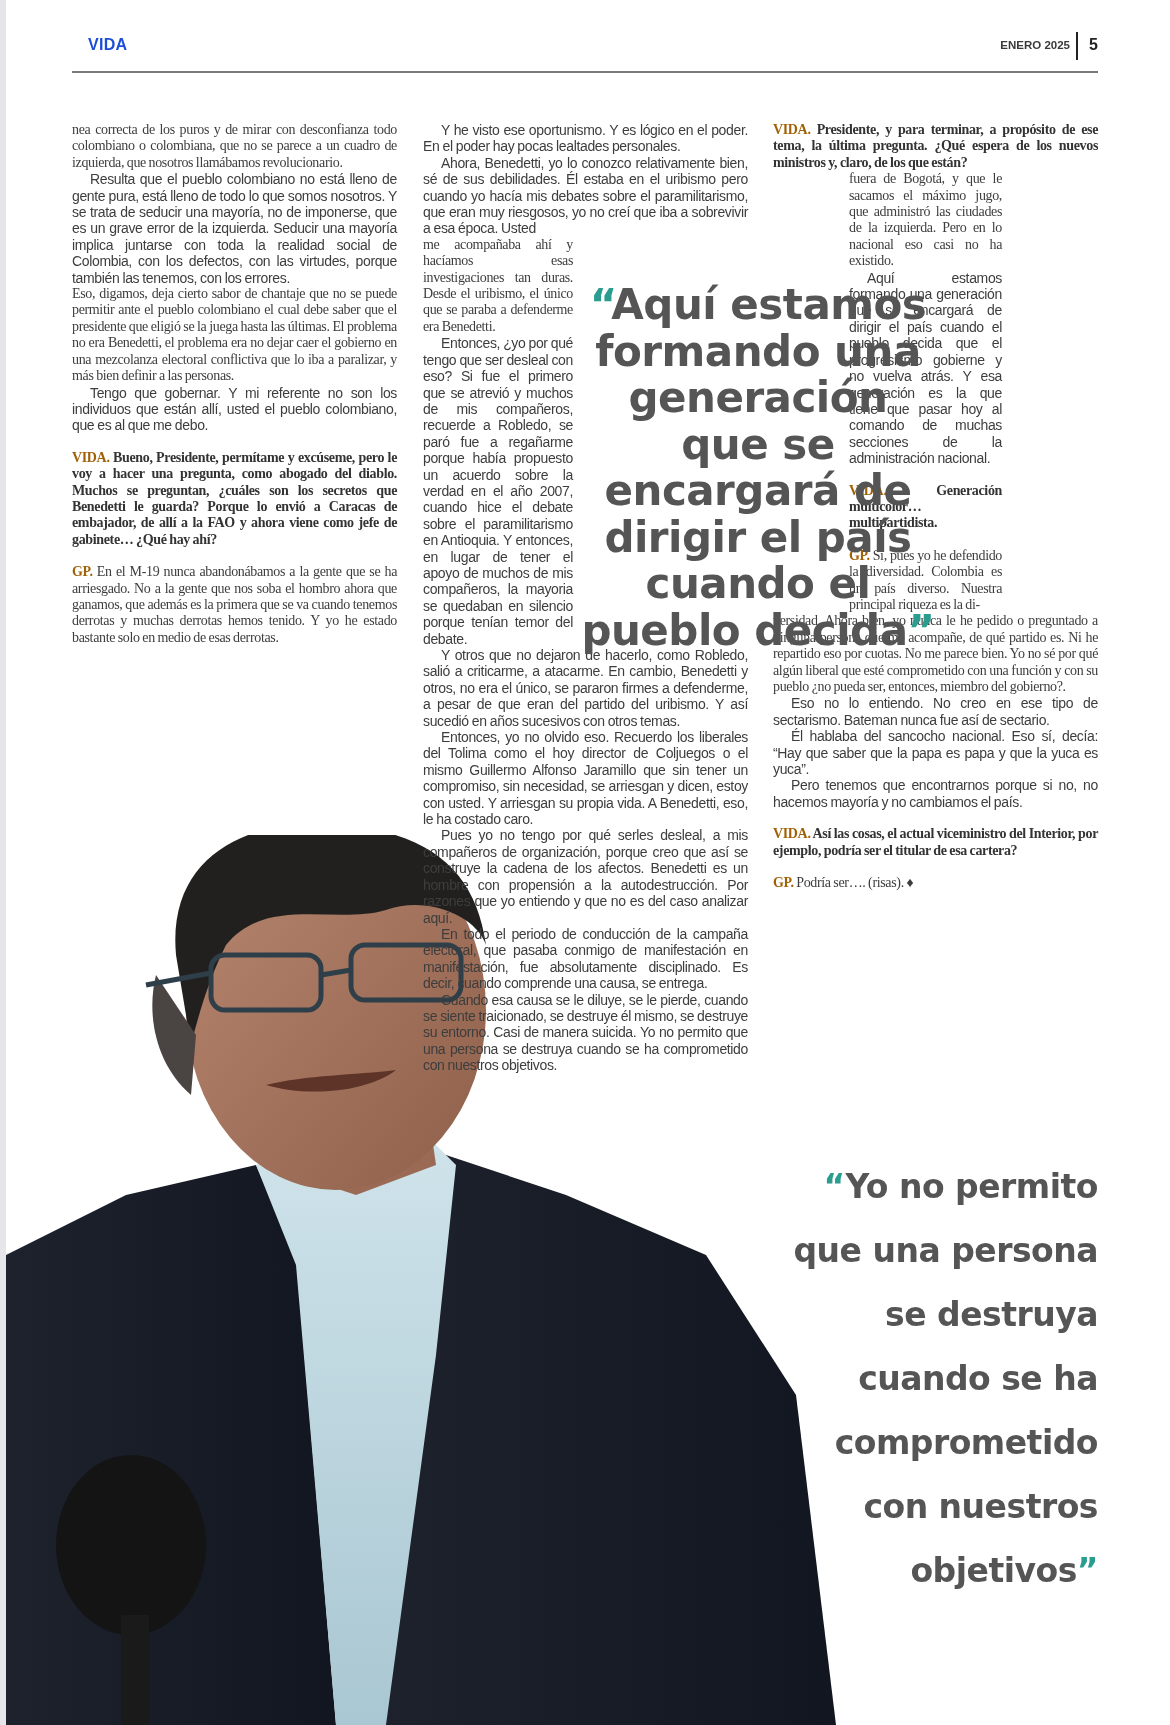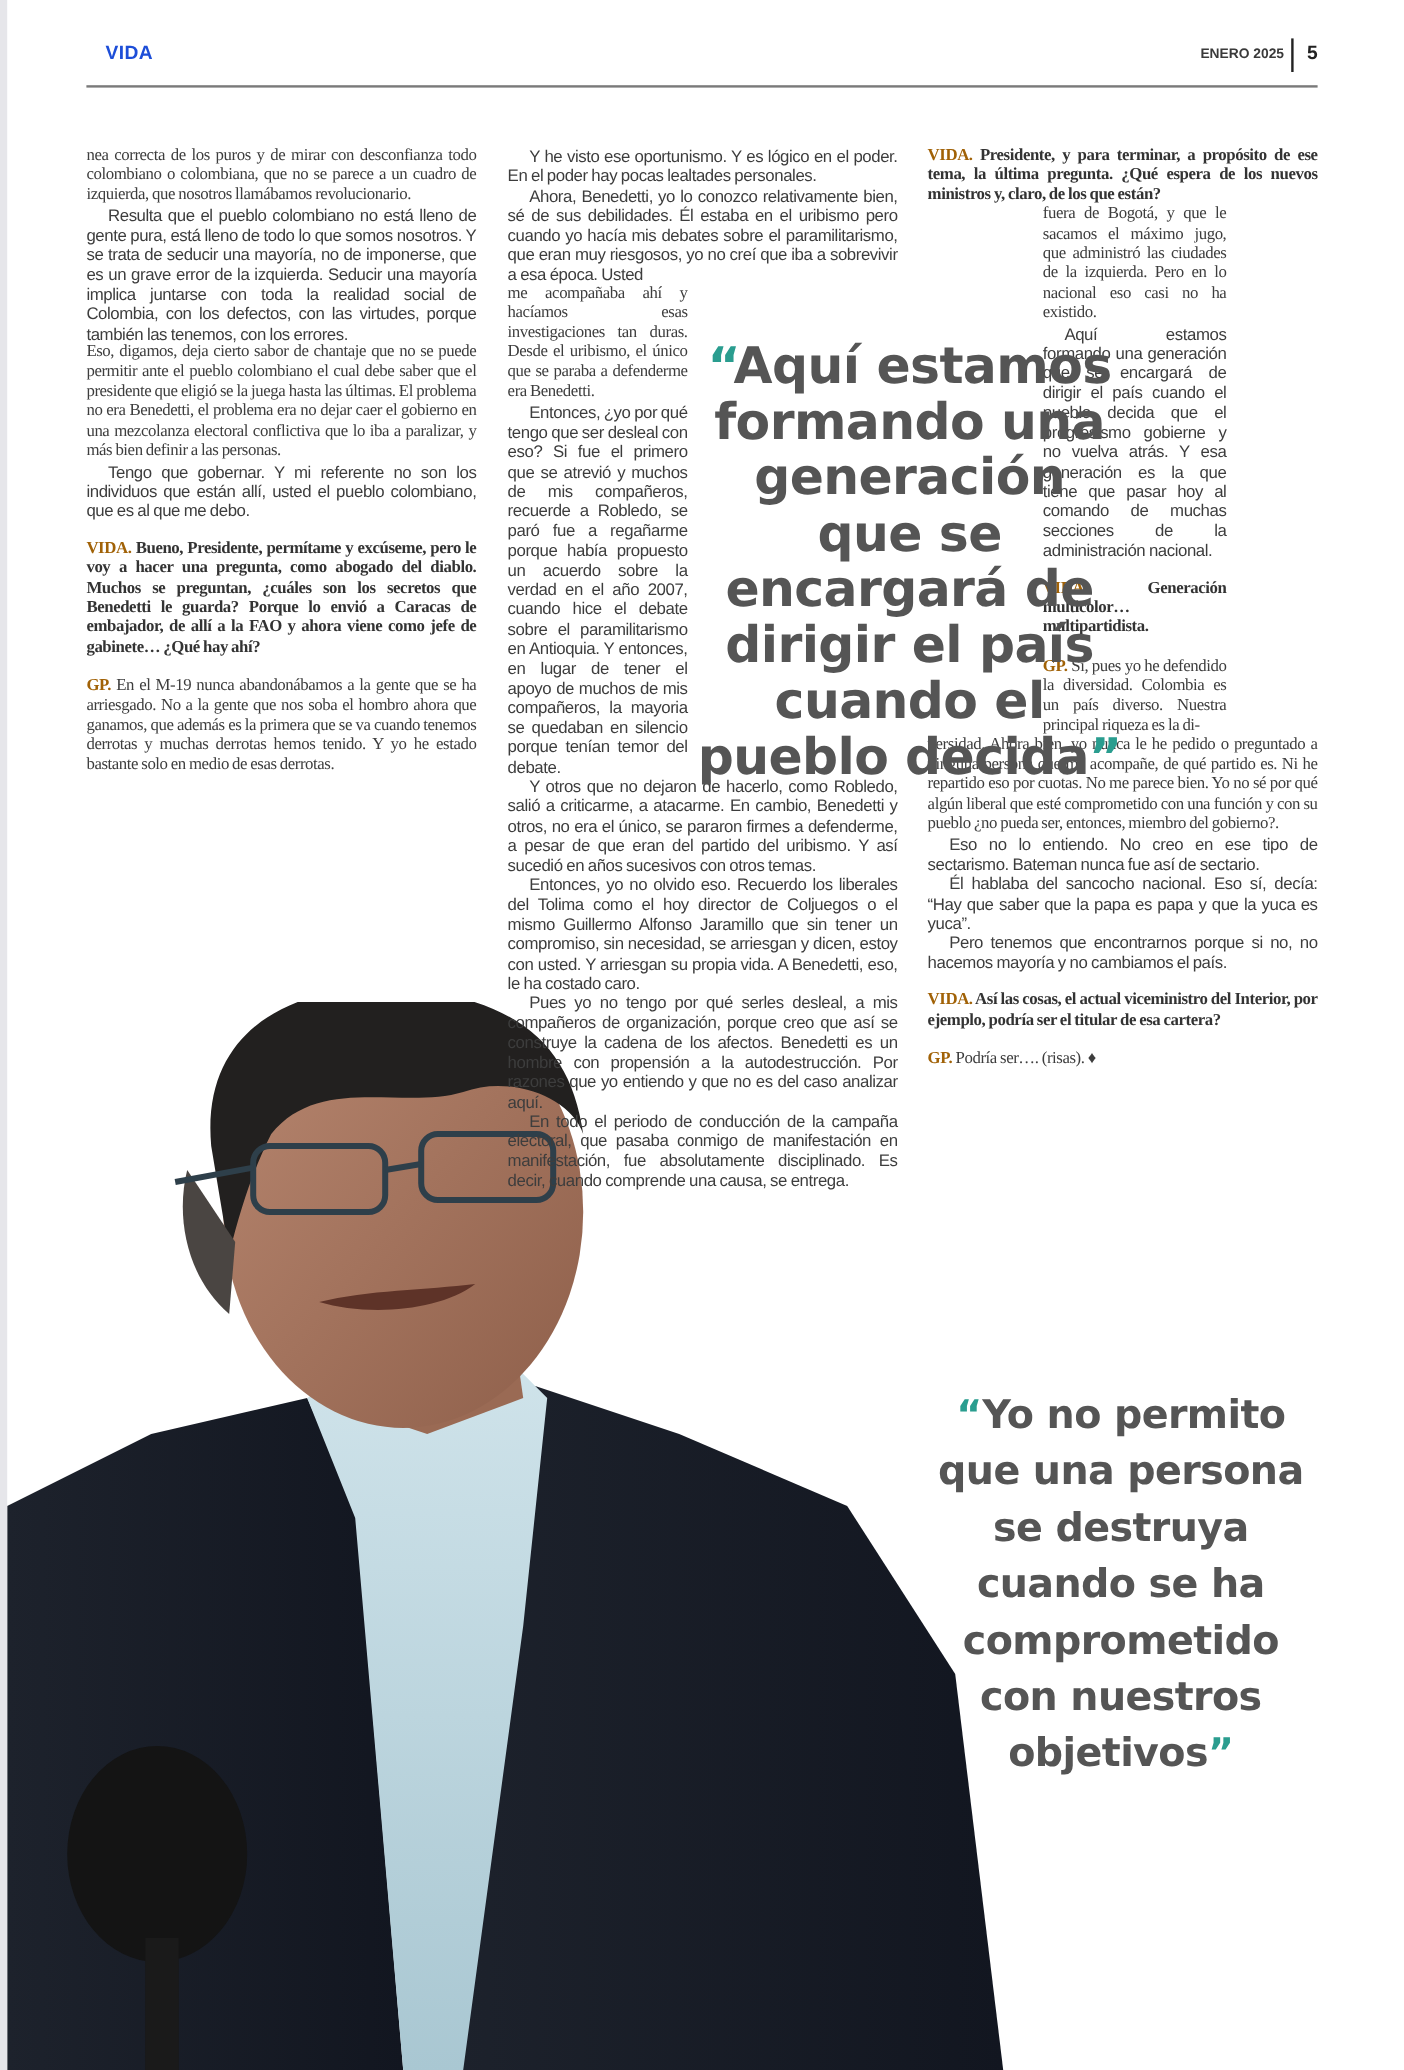--- a/index.html
+++ b/index.html
@@ -25,21 +25,21 @@
   .tag { color:#a16207; font-weight:bold; }
   .narrow { width:150px; }
 
   #col1 { left:72px; top:122px; width:325px; }
   #col2 { left:423px; top:122px; width:325px; }
   #col3 { left:773px; top:122px; width:325px; }
 
   .pullquote { position:absolute; font-family:"DejaVu Sans", sans-serif; font-weight:bold; color:#555555; letter-spacing:-0.5px; }
   .pullquote .mark { color:#2a9d8f; }
   #pq1 { left:578px; top:282px; width:360px; text-align:center; font-size:42px; line-height:46.5px; }
-  #pq2 { left:770px; top:1155px; width:328px; text-align:center; font-size:33px; line-height:47px; }
+  #pq2 { left:770px; top:1155px; width:328px; text-align:right; font-size:33px; line-height:64px; }
 
   .photo { position:absolute; left:6px; top:835px; width:840px; height:890px; }
 </style>
 </head>
 <body>
 
 <div class="left-edge"></div>
 
 <div class="header">
   <span class="section-name">VIDA</span>
@@ -101,25 +101,26 @@
   <p>Y he visto ese oportunismo. Y es lógico en el poder. En el poder hay pocas lealtades personales.</p>
   <p>Ahora, Benedetti, yo lo conozco relativamente bien, sé de sus debilidades. Él estaba en el uribismo pero cuando yo hacía mis debates sobre el paramilitarismo, que eran muy riesgosos, yo no creí que iba a sobrevivir a esa época. Usted</p>
   <div class="narrow">
     <p class="noindent">me acompañaba ahí y hacíamos esas investigaciones tan duras. Desde el uribismo, el único que se paraba a defenderme era Benedetti.</p>
     <p>Entonces, ¿yo por qué tengo que ser desleal con eso? Si fue el primero que se atrevió y muchos de mis compañeros, recuerde a Robledo, se paró fue a regañarme porque había propuesto un acuerdo sobre la verdad en el año 2007, cuando hice el debate sobre el paramilitarismo en Antioquia. Y entonces, en lugar de tener el apoyo de muchos de mis compañeros, la mayoria se quedaban en silencio porque tenían temor del debate.</p>
   </div>
   <p>Y otros que no dejaron de hacerlo, como Robledo, salió a criticarme, a atacarme. En cambio, Benedetti y otros, no era el único, se pararon firmes a defenderme, a pesar de que eran del partido del uribismo. Y así sucedió en años sucesivos con otros temas.</p>
   <p>Entonces, yo no olvido eso. Recuerdo los liberales del Tolima como el hoy director de Coljuegos o el mismo Guillermo Alfonso Jaramillo que sin tener un compromiso, sin necesidad, se arriesgan y dicen, estoy con usted. Y arriesgan su propia vida. A Benedetti, eso, le ha costado caro.</p>
   <p>Pues yo no tengo por qué serles desleal, a mis compañeros de organización, porque creo que así se construye la cadena de los afectos. Benedetti es un hombre con propensión a la autodestrucción. Por razones que yo entiendo y que no es del caso analizar aquí.</p>
   <p>En todo el periodo de conducción de la campaña electoral, que pasaba conmigo de manifestación en manifestación, fue absolutamente disciplinado. Es decir, cuando comprende una causa, se entrega.</p>
+  <p>Cuando esa causa se le diluye, se le pierde, cuando se siente traicionado, se destruye él mismo, se destruye su entorno. Casi de manera suicida. Yo no permito que una persona se destruya cuando se ha comprometido con nuestros objetivos.</p>
 </div>
 
 <div class="col" id="col3">
   <p class="noindent q"><span class="tag">VIDA.</span> <span>Presidente, y para terminar, a propósito de ese tema, la última pregunta. ¿Qué espera de los nuevos ministros y, claro, de los que están?</span></p>
-  <div style="margin-left:96px; width:153px;">
+  <div style="margin-left:76px; width:153px;">
     <p class="noindent">fuera de Bogotá, y que le sacamos el máximo jugo, que administró las ciudades de la izquierda. Pero en lo nacional eso casi no ha existido.</p>
     <p>Aquí estamos formando una generación que se encargará de dirigir el país cuando el pueblo decida que el progresismo gobierne y no vuelva atrás. Y esa generación es la que tiene que pasar hoy al comando de muchas secciones de la administración nacional.</p>
     <p class="noindent gap q"><span class="tag">VIDA.</span> <span>Generación multicolor… multipartidista.</span></p>
     <p class="noindent gap"><span class="tag">GP.</span> <span>Sí, pues yo he defendido la diversidad. Colombia es un país diverso. Nuestra principal riqueza es la di-</span></p>
   </div>
   <p class="noindent">versidad. Ahora bien, yo nunca le he pedido o preguntado a ninguna persona que me acompañe, de qué partido es. Ni he repartido eso por cuotas. No me parece bien. Yo no sé por qué algún liberal que esté comprometido con una función y con su pueblo ¿no pueda ser, entonces, miembro del gobierno?.</p>
   <p>Eso no lo entiendo. No creo en ese tipo de sectarismo. Bateman nunca fue así de sectario.</p>
   <p>Él hablaba del sancocho nacional. Eso sí, decía: “Hay que saber que la papa es papa y que la yuca es yuca”.</p>
   <p>Pero tenemos que encontrarnos porque si no, no hacemos mayoría y no cambiamos el país.</p>
   <p class="noindent gap q"><span class="tag">VIDA.</span> <span>Así las cosas, el actual viceministro del Interior, por ejemplo, podría ser el titular de esa cartera?</span></p>

